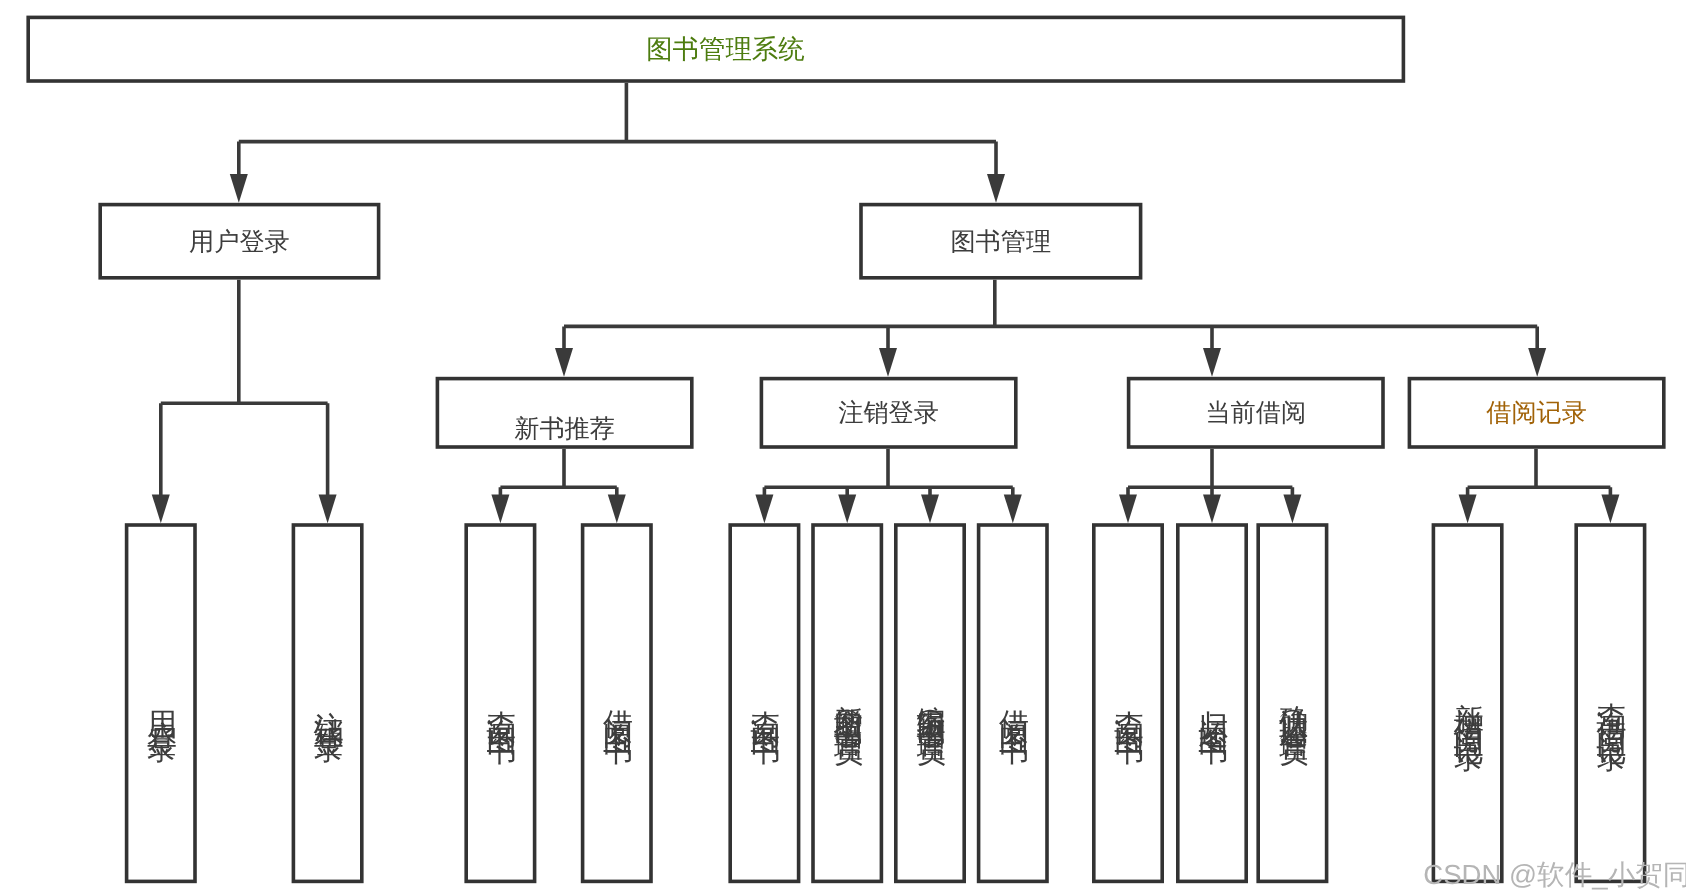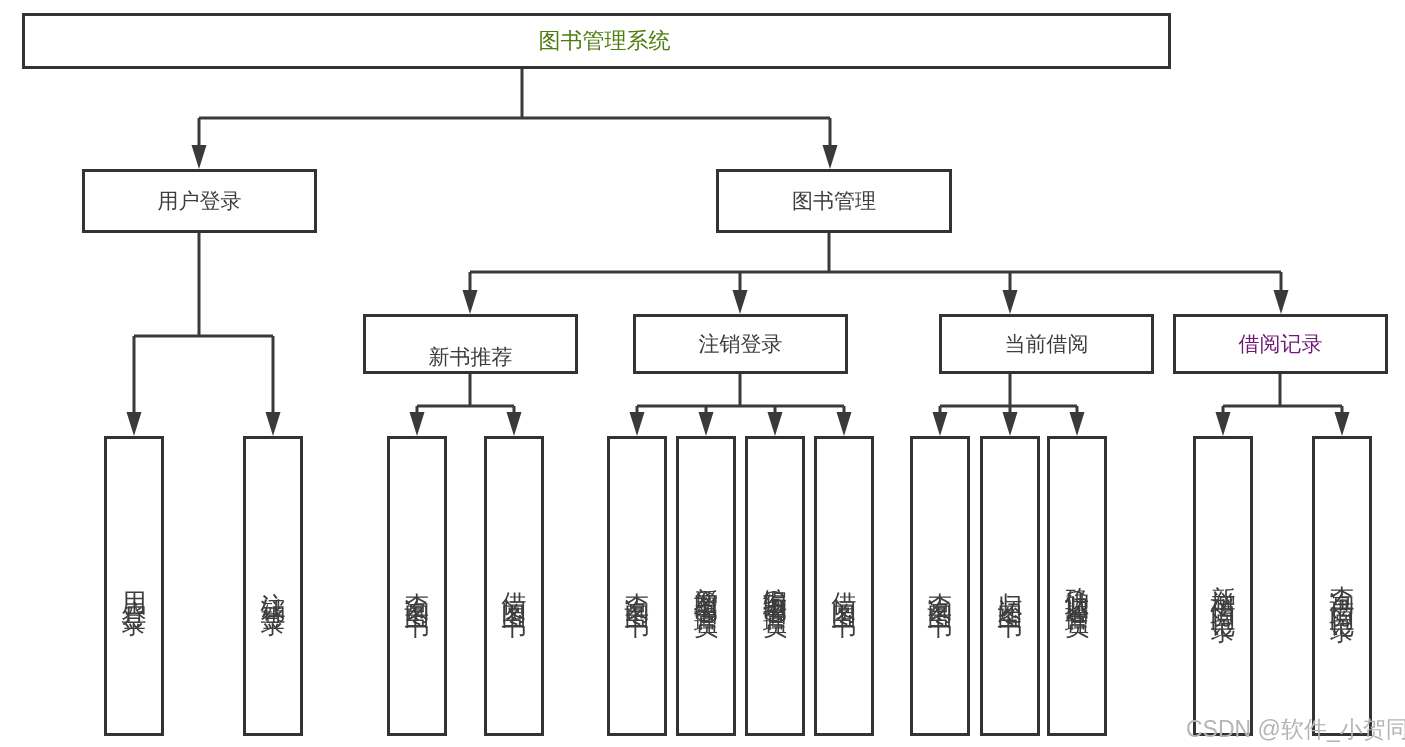--- a/index.html
+++ b/index.html
@@ -107,21 +107,21 @@
 
   <div class="box lvl3" style="left: 363px; top: 314px; width: 215px; height: 60px; border-color: rgb(51, 51, 51); color: rgb(61, 61, 61); align-items: flex-end;">
     <span>新书推荐</span>
   </div>
   <div class="box lvl3" style="left: 633px; top: 314px; width: 215px; height: 60px; border-color: rgb(51, 51, 51); color: rgb(61, 61, 61);">
     <span>注销登录</span>
   </div>
   <div class="box lvl3" style="left: 903px; top: 314px; width: 215px; height: 60px; border-color: rgb(51, 51, 51); color: rgb(61, 61, 61); margin-left: 36px;">
     <span>当前借阅</span>
   </div>
-  <div class="box lvl3" style="left: 1173px; top: 314px; width: 215px; height: 60px; border-color: rgb(51, 51, 51); color: #701a75;">
+  <div class="box lvl3" style="left: 1173px; top: 314px; width: 215px; height: 60px; border-color: rgb(51, 51, 51); color: #a16207;">
     <span>借阅记录</span>
   </div>
 
   <div class="box leaf" style="left: 104px; top: 436px; width: 60px; height: 300px; border-color: rgb(51, 51, 51); color: rgb(61, 61, 61);">
     <span>用户登录</span>
   </div>
   <div class="box leaf" style="left: 243px; top: 436px; width: 60px; height: 300px; border-color: rgb(51, 51, 51); color: rgb(61, 61, 61);">
     <span>注销登录</span>
   </div>
 

